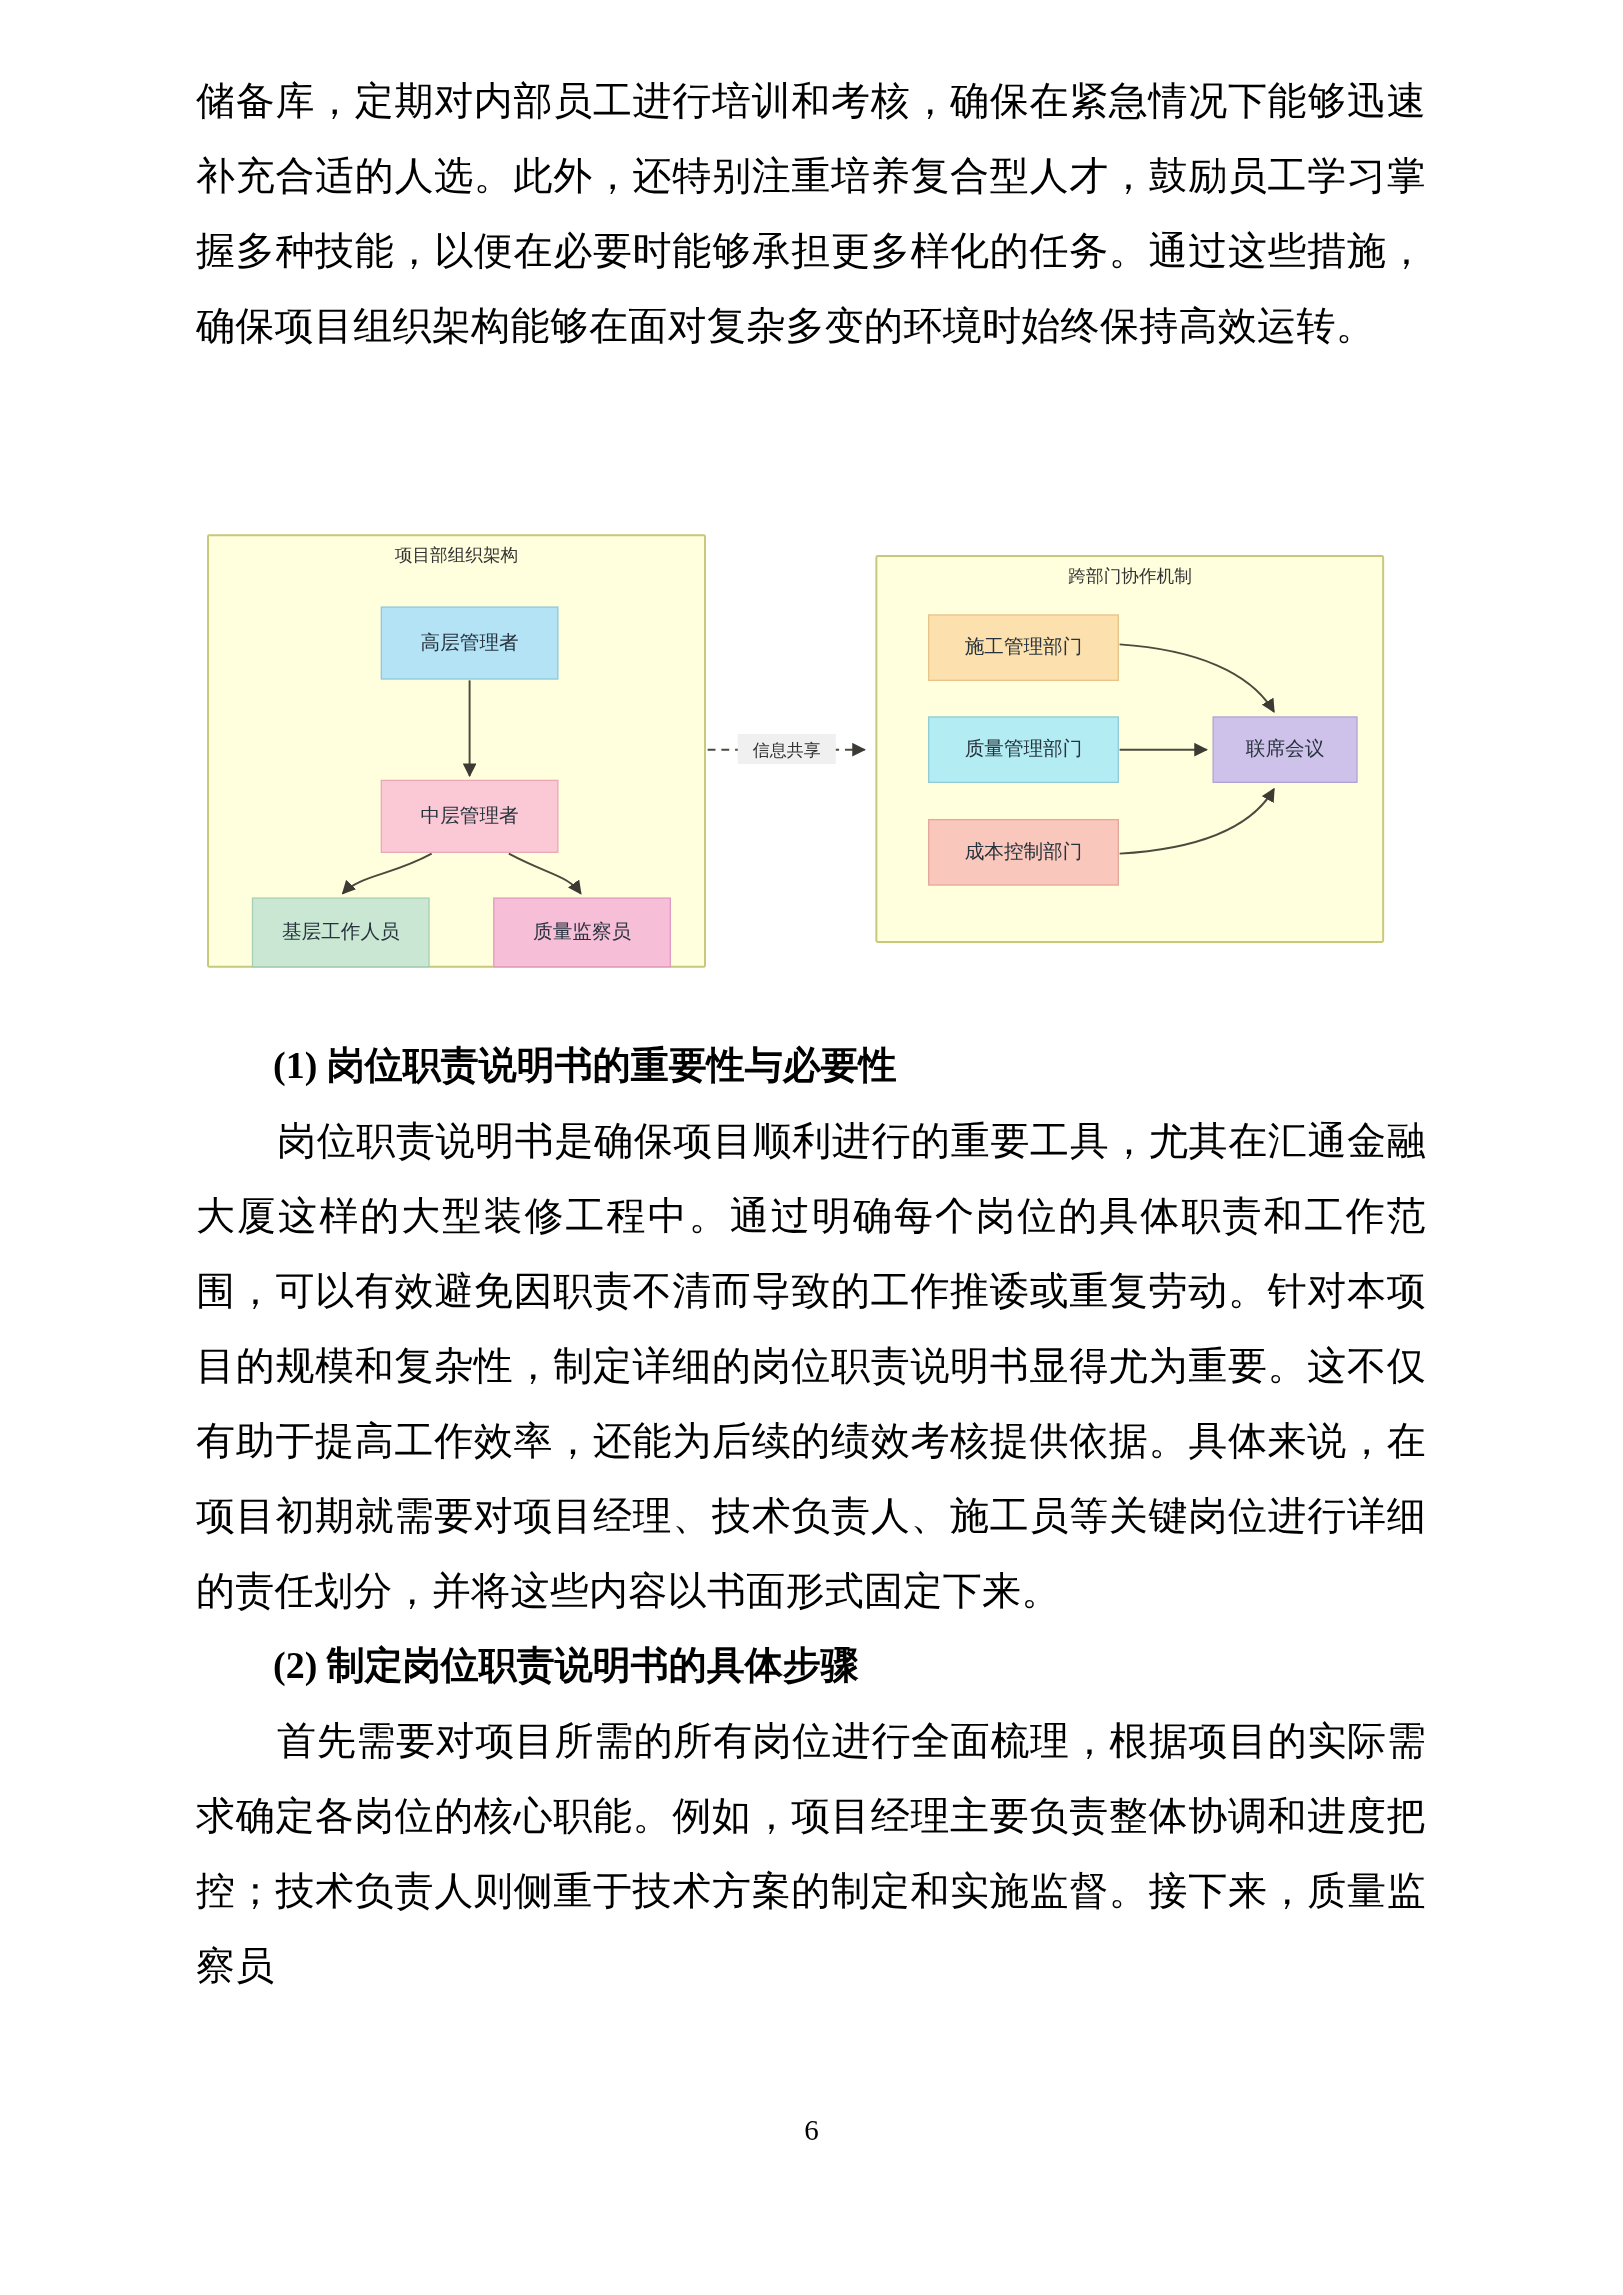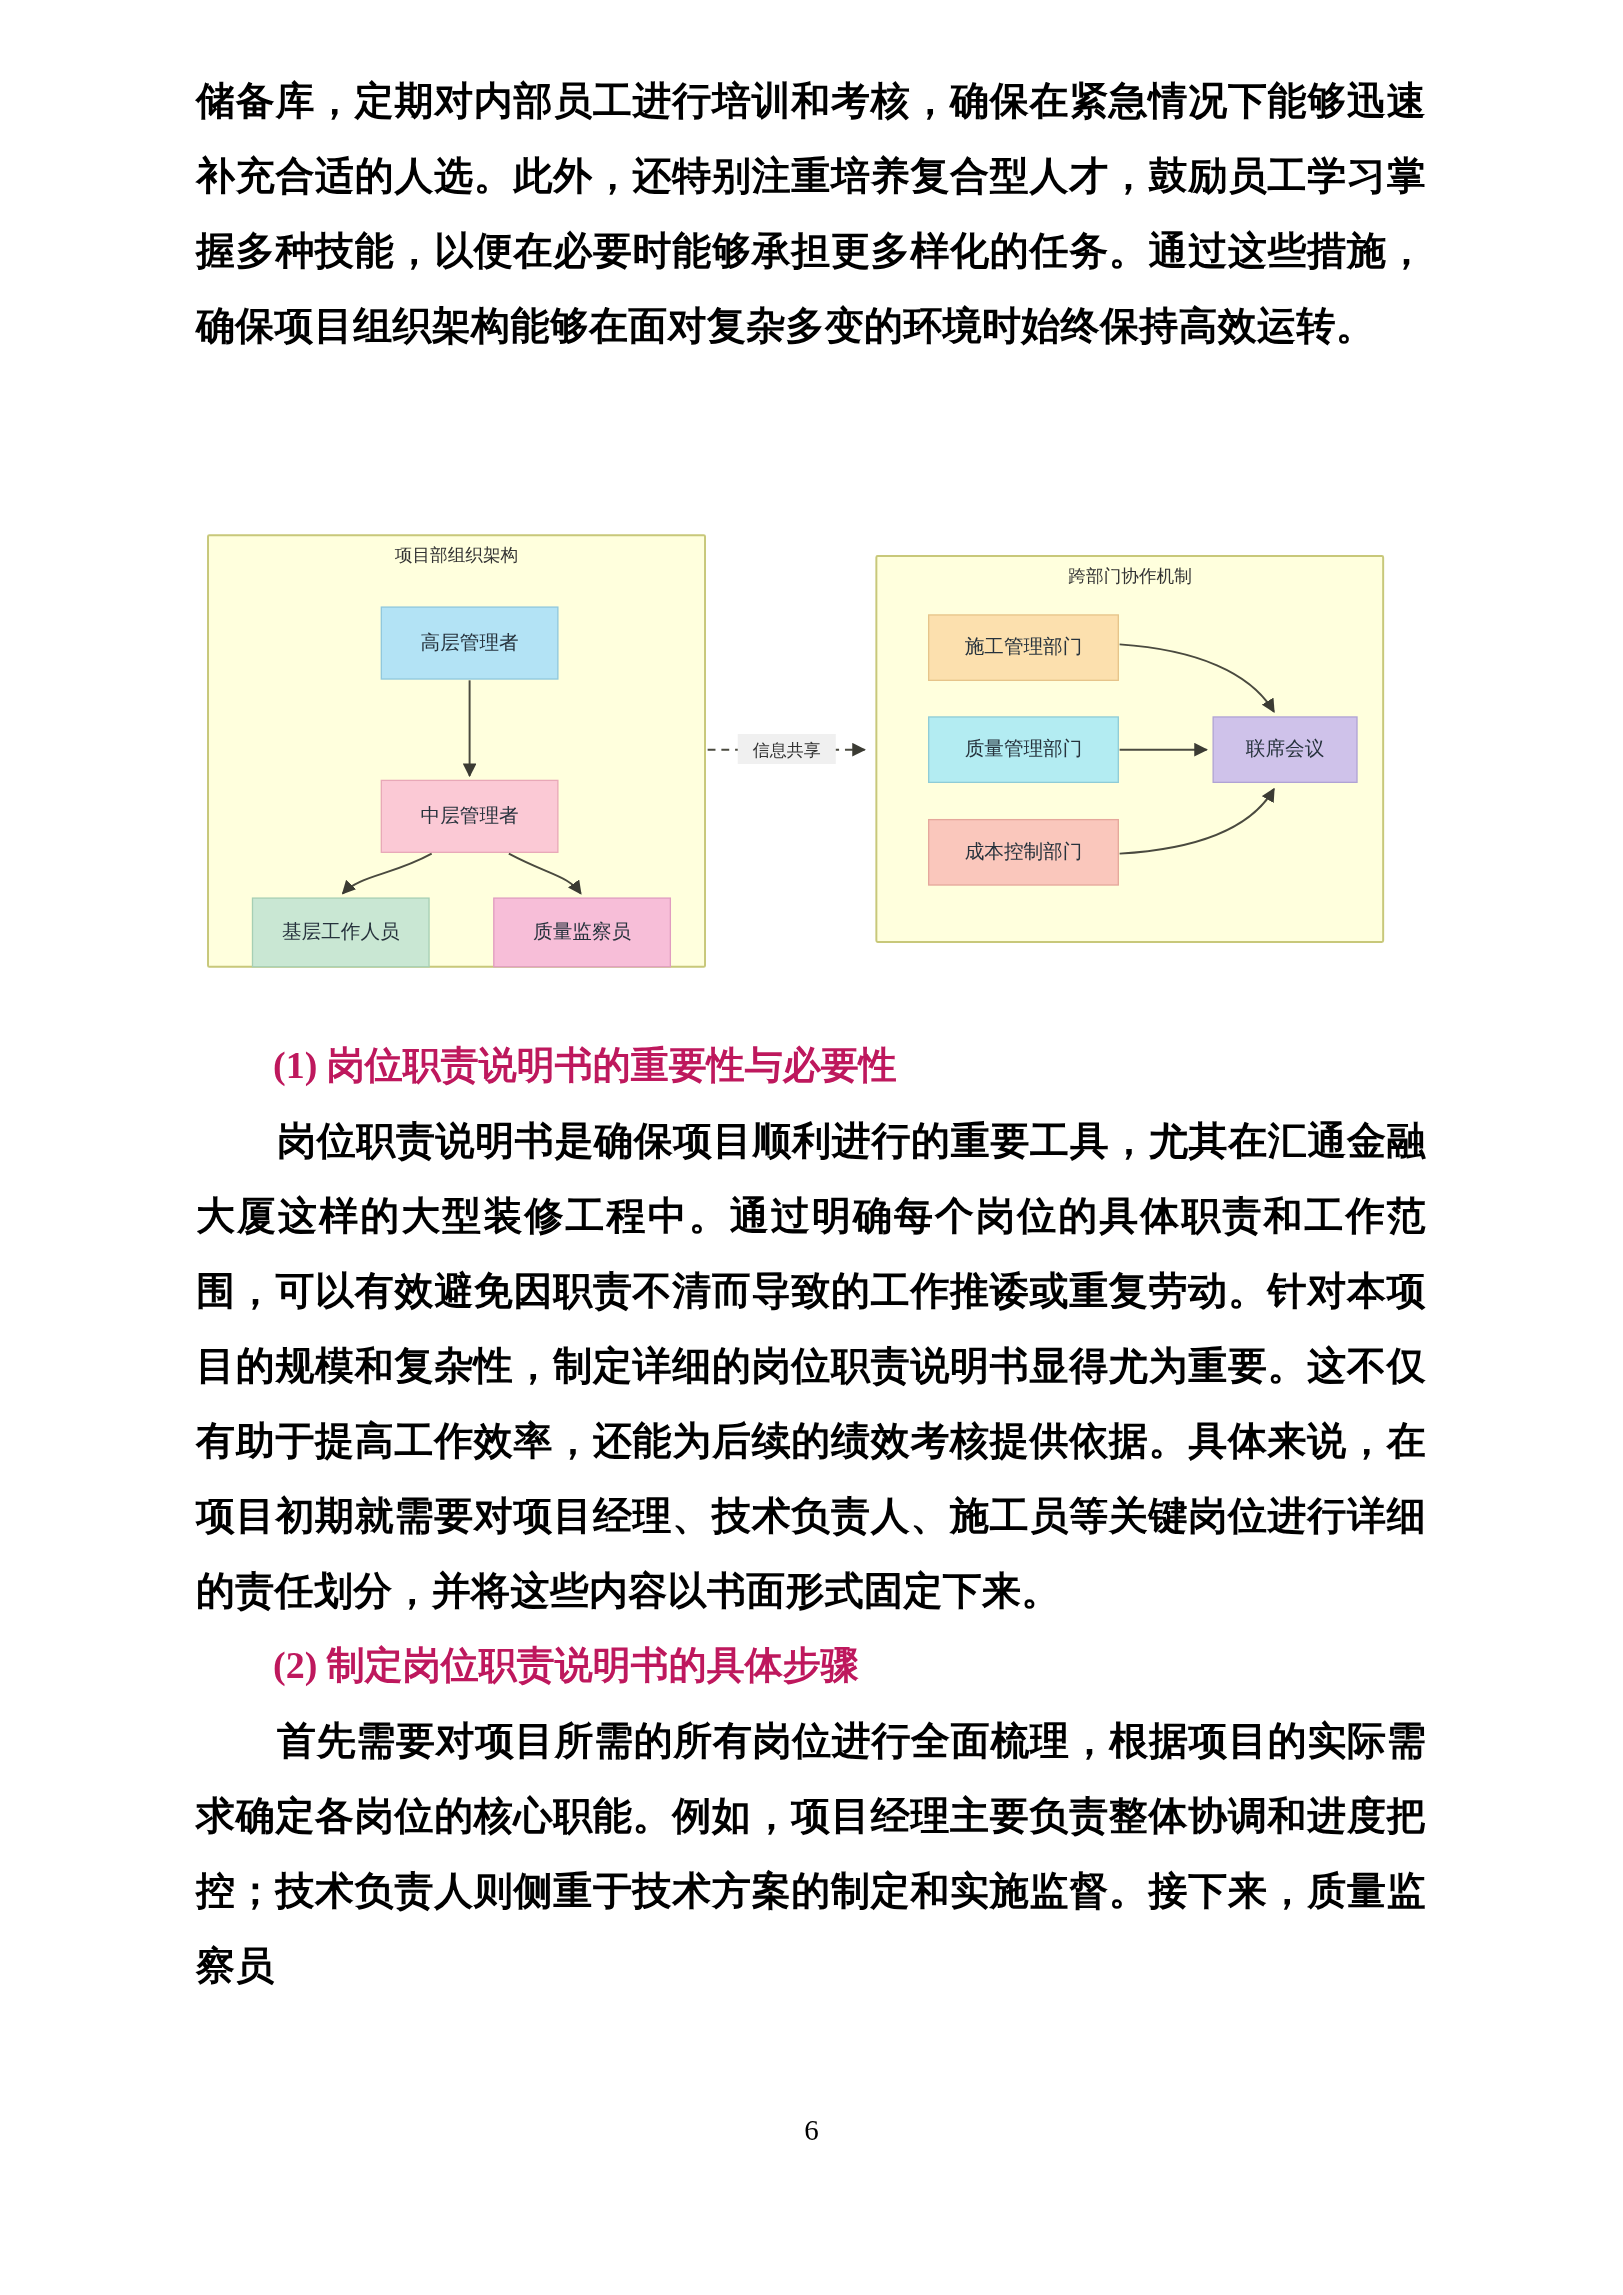--- a/index.html
+++ b/index.html
@@ -29,21 +29,21 @@
     left: 196px;
     top: 63px;
     width: 1230px;
   }
 
   
   .para {
     font-family: "Liberation Serif", "DejaVu Serif", serif;
     font-size: 39px;
     line-height: 75px;
-    font-weight: 700;
+    font-weight: 400;
     letter-spacing: 0.3px;
     text-align: justify;
     text-justify: inter-character;
     margin: 0;
     color: #000;
   }
   .para.indent { text-indent: 81px; }
 
   .heading {
     font-family: "Liberation Serif", "DejaVu Serif", serif;
@@ -55,21 +55,21 @@
     color: #000;
   }
 
   .listline {
     font-family: "Liberation Serif", "DejaVu Serif", serif;
     font-size: 38px;
     line-height: 75px;
     font-weight: 700;
     margin: 0;
     text-indent: 77px;
-    color: #be185d;
+    color: #000000;
   }
 
   .spacer-sm { height: 17px; }
 
   
   .page-number {
     position: absolute;
     left: 0;
     top: 2114px;
     width: 1623px;

